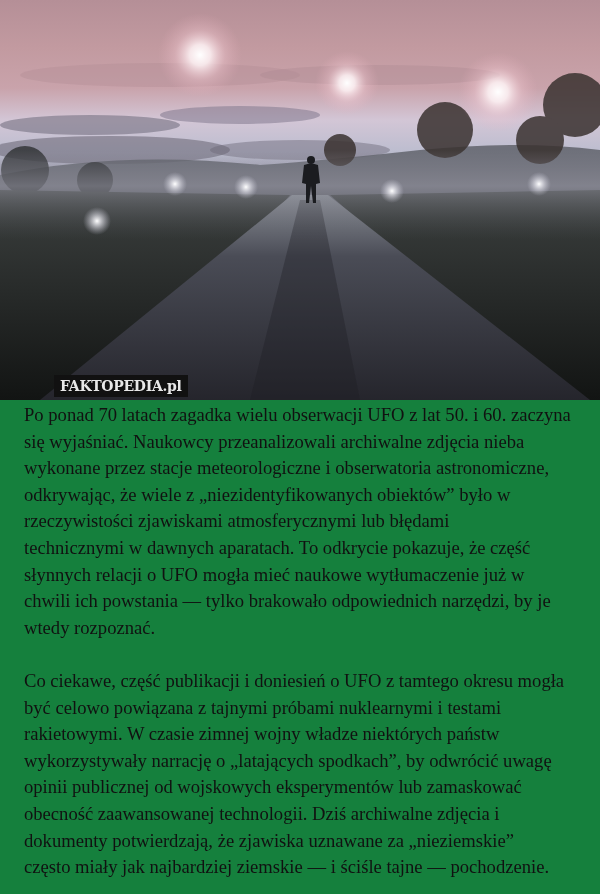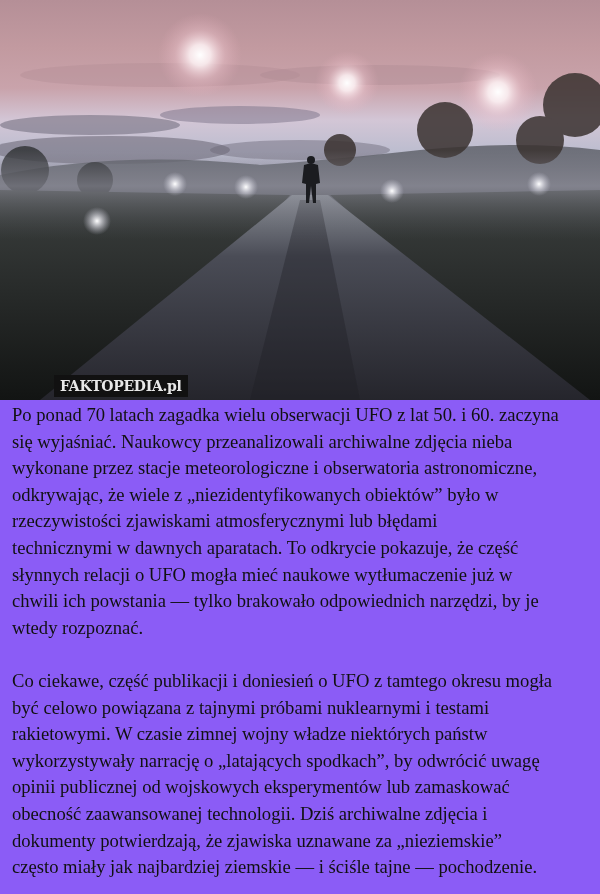--- a/index.html
+++ b/index.html
@@ -22,22 +22,22 @@
       background: #111111;
       color: #e8e8e8;
       font-family: "DejaVu Serif", "Liberation Serif", serif;
       font-weight: bold; font-size: 14px; line-height: 22px;
       letter-spacing: -0.3px;
       margin-left: 44px;
     }
 
     .article {
       position: absolute; left: 0; top: 400px; width: 600px; height: 494px;
-      background: #8b5cf6;
-      padding: 2px 0 0 12px;
+      background: #15803d;
+      padding: 2px 0 0 24px;
       color: #111111;
     }
     .article p {
       font-family: "Liberation Serif", "DejaVu Serif", serif;
       font-size: 18.6px;
       line-height: 26.6px;
       width: 585px;
       white-space: pre-line;
     }
     .article .gap { height: 26.6px; }

